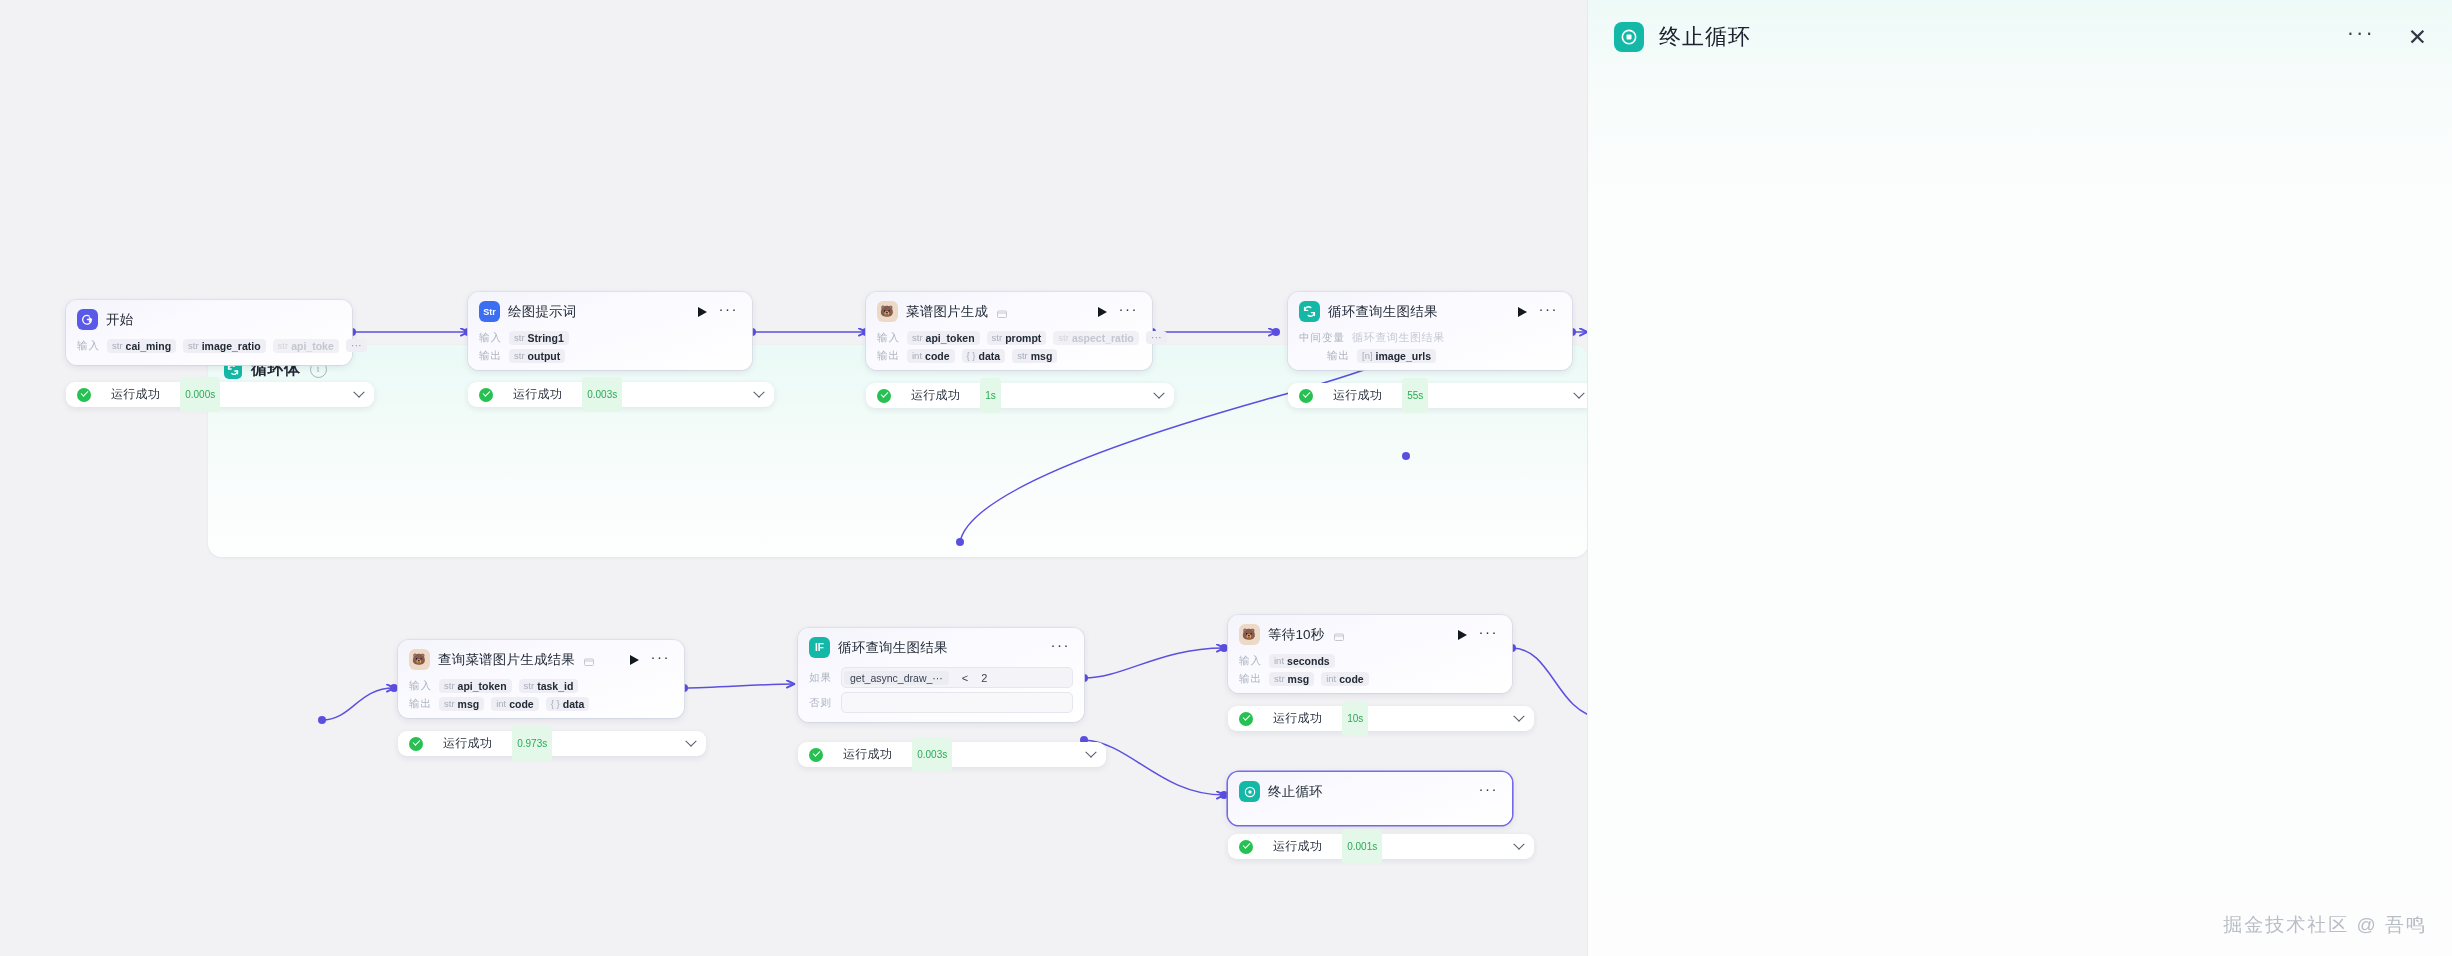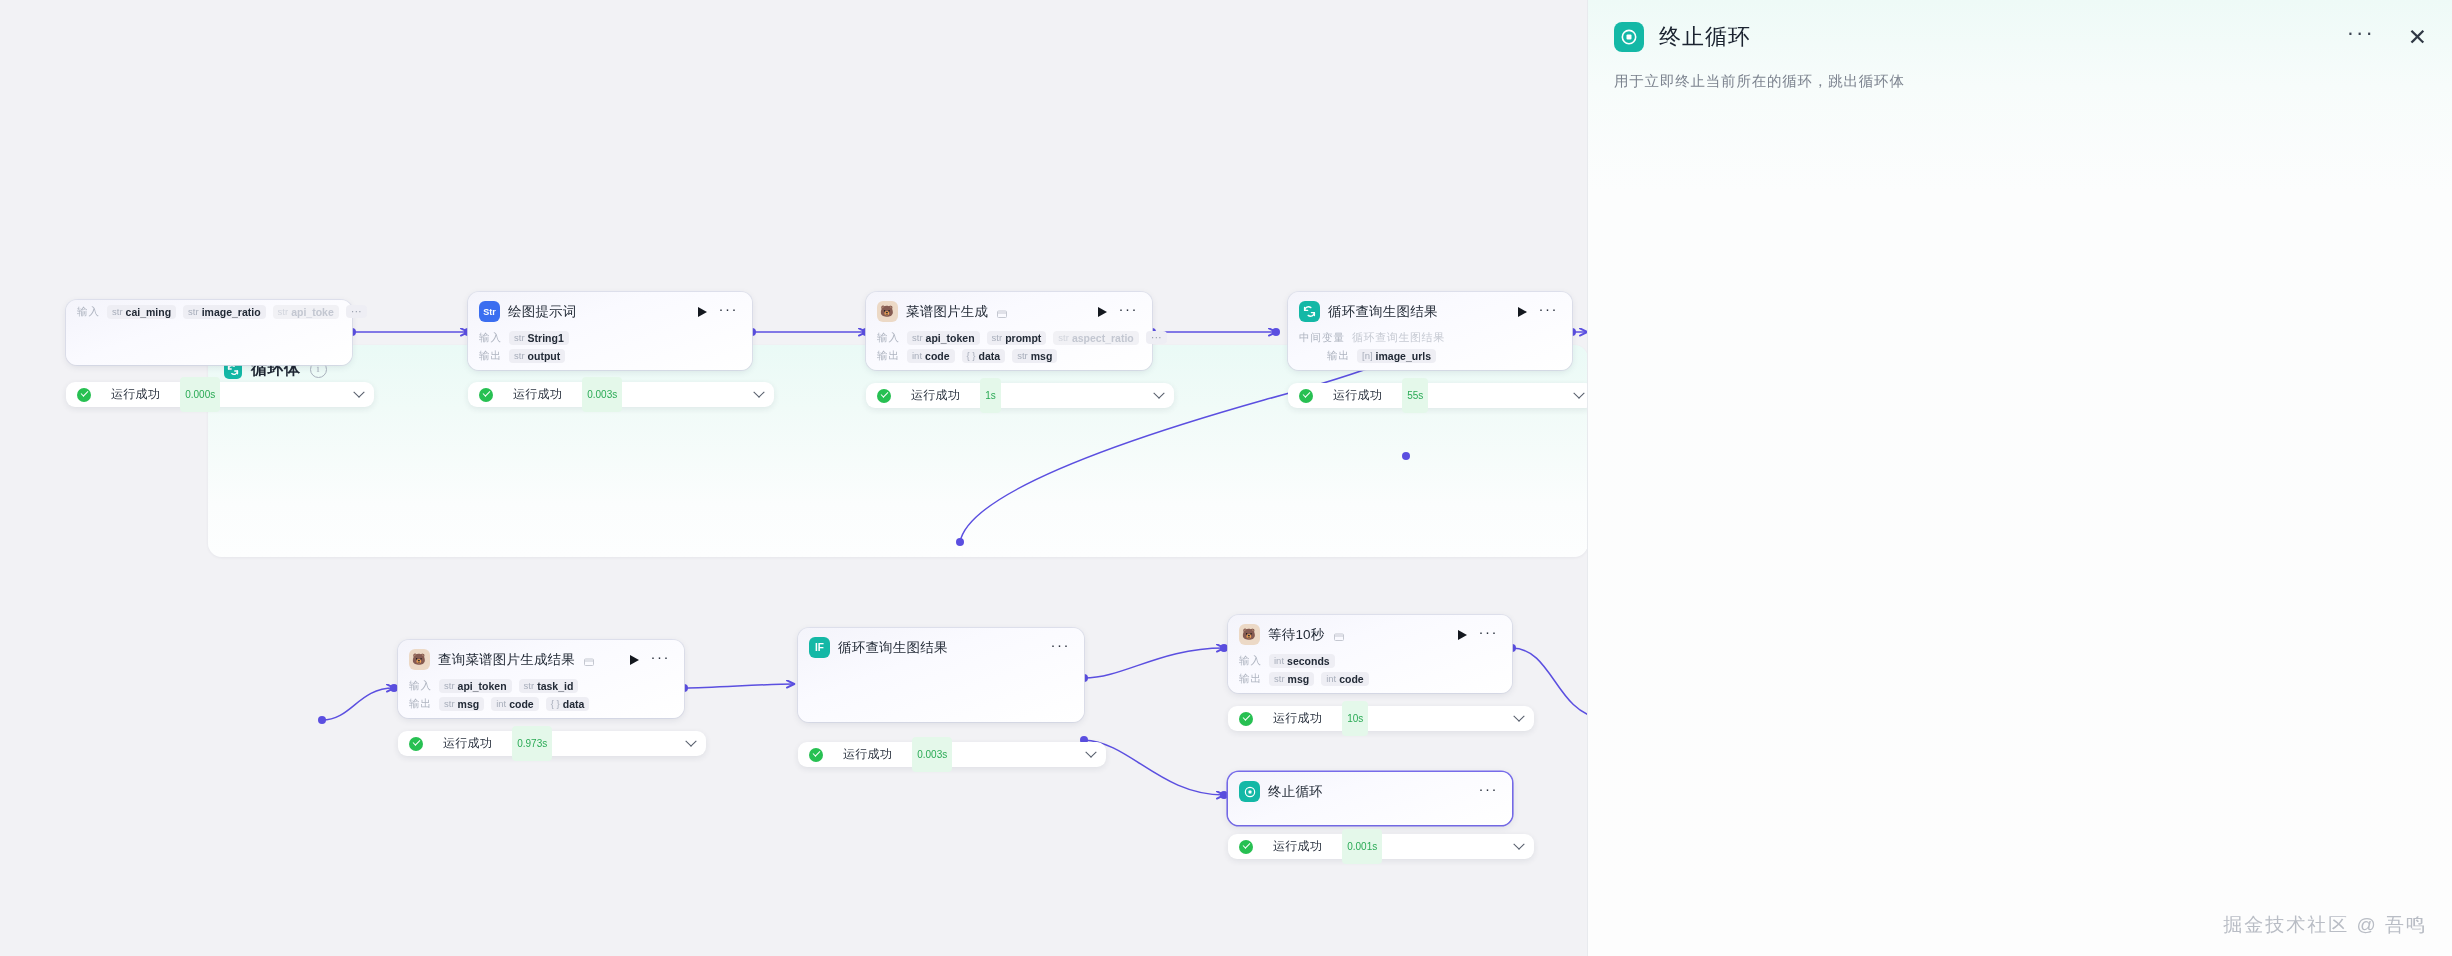--- a/index.html
+++ b/index.html
@@ -157,20 +157,30 @@
     <div class="em" style="left:390px;top:684px;width:8px;height:8px;"></div>
     <div class="em" style="left:680px;top:684px;width:8px;height:8px;"></div>
     <div class="em" style="left:1080px;top:674px;width:8px;height:8px;"></div>
     <div class="em" style="left:1080px;top:736px;width:8px;height:8px;"></div>
     <div class="em" style="left:1220px;top:644px;width:8px;height:8px;"></div>
     <div class="em" style="left:1220px;top:791px;width:8px;height:8px;"></div>
     <div class="em" style="left:1508px;top:644px;width:8px;height:8px;"></div>
     <div class="em" style="left:1402px;top:452px;width:8px;height:8px;"></div>
 
     <div class="node" style="left:66px;top:300px;width:286px;height:65px;">
+      <div class="node-head">
+        <span class="node-ico" style="background:#5a5ae8;">
+          <svg width="13" height="13" viewBox="0 0 24 24" fill="none" stroke="#fff" stroke-width="2.4" stroke-linecap="round">
+            <path d="M15 5.5A8 8 0 1 0 19 12"></path>
+              <path d="M19 12h-7"></path>
+              <path d="M15.5 8.8 19 12l-3.5 3.2"></path>
+          </svg>
+        </span>
+        <span class="node-title">开始</span>
+      </div>
       <div class="node-body">
         <div class="row">
           <span class="row-lab">输入</span>
           <span class="chip">
             <span class="ty">str</span>
             <span>cai_ming</span>
             </span>
           <span class="chip">
             <span class="ty">str</span>
             <span>image_ratio</span>
@@ -365,20 +375,34 @@
       <span class="st-sp"></span>
       <span class="chev"></span>
     </div>
 
     <div class="node" style="left:798px;top:628px;width:286px;height:94px;">
       <div class="node-head">
         <span class="node-ico" style="background:#14b8a6;font-size:10px;">IF</span>
         <span class="node-title">循环查询生图结果</span>
         <span class="head-sp"></span>
         <span class="dots">···</span>
+      </div>
+      <div class="node-body">
+        <div class="if-row">
+          <span class="if-lab">如果</span>
+          <span class="if-expr">
+            <span class="expr-var">get_async_draw_···</span>
+            <span class="expr-op">&lt;</span>
+            <span class="expr-val">2</span>
+          </span>
+        </div>
+        <div class="if-row">
+          <span class="if-lab">否则</span>
+          <span class="if-empty"></span>
+        </div>
       </div>
     </div>
     <div class="status" style="left:798px;top:742px;width:286px;">
       <span class="ok"></span>
       <span class="st-txt">运行成功</span>
       <span class="st-badge">0.003s</span>
       <span class="st-sp"></span>
       <span class="chev"></span>
     </div>
 
@@ -454,17 +478,16 @@
         <svg width="20" height="20" viewBox="0 0 24 24" fill="none" stroke="#fff" stroke-width="1.9">
           <circle cx="12" cy="12" r="8"></circle>
             <rect x="9" y="9" width="6" height="6" rx="1.2" fill="#fff" stroke="none"></rect>
         </svg>
       </span>
       <span class="p-title">终止循环</span>
       <span class="p-sp"></span>
       <span class="p-dots">···</span>
       <span class="p-close">✕</span>
     </div>
-    <div class="p-desc">用于立即终止当前所在的循环，跳出循环体</div>
     <div class="watermark">掘金技术社区 @ 吾鸣</div>
   </div>
 
 </div>
 
 </body></html>

